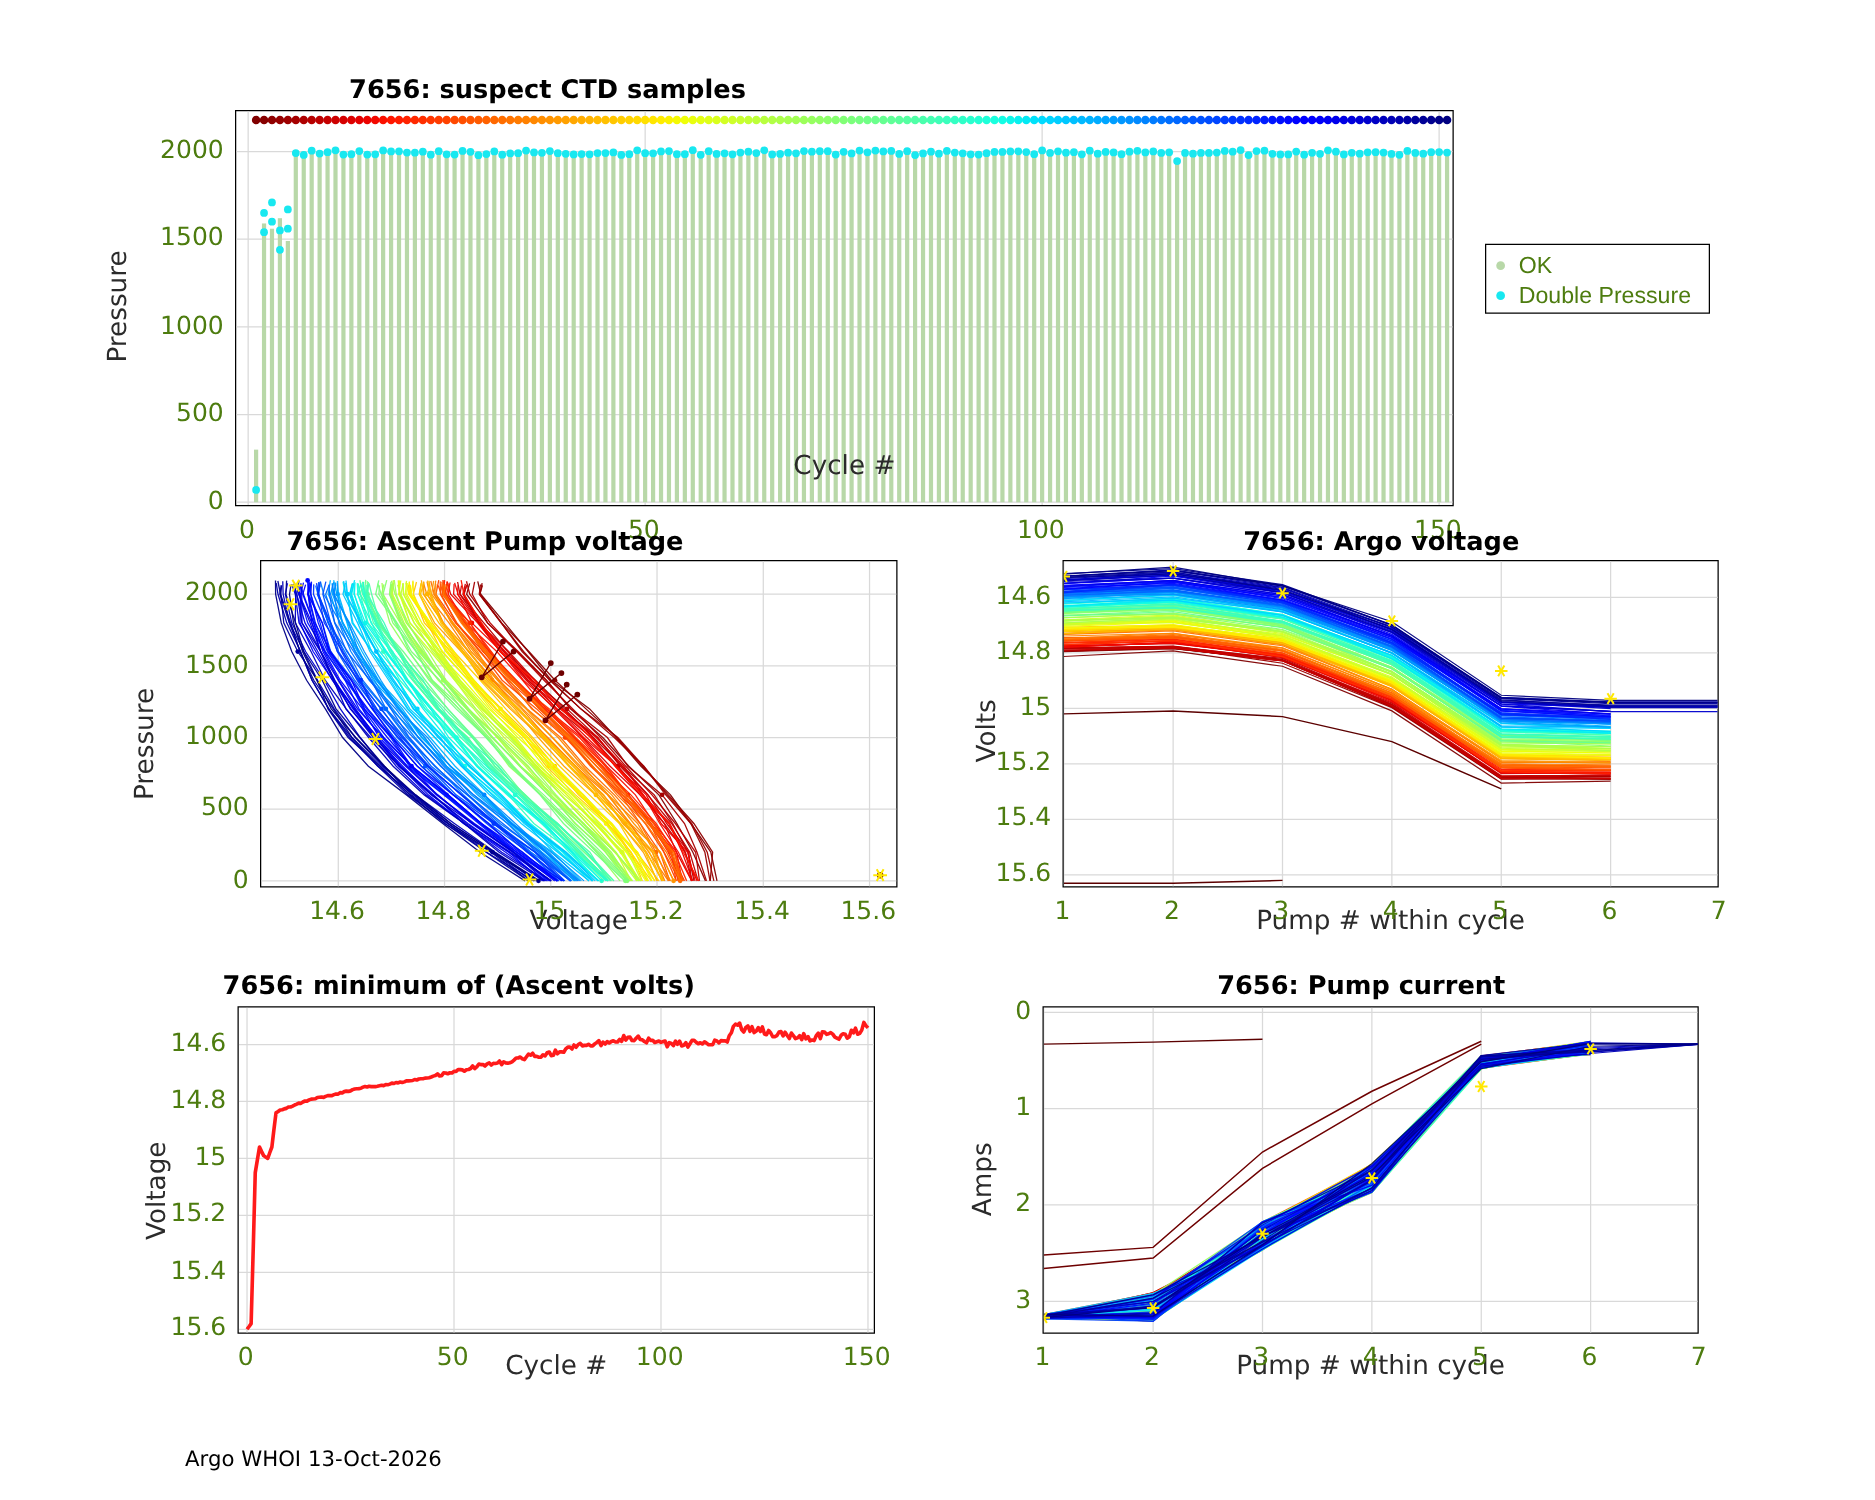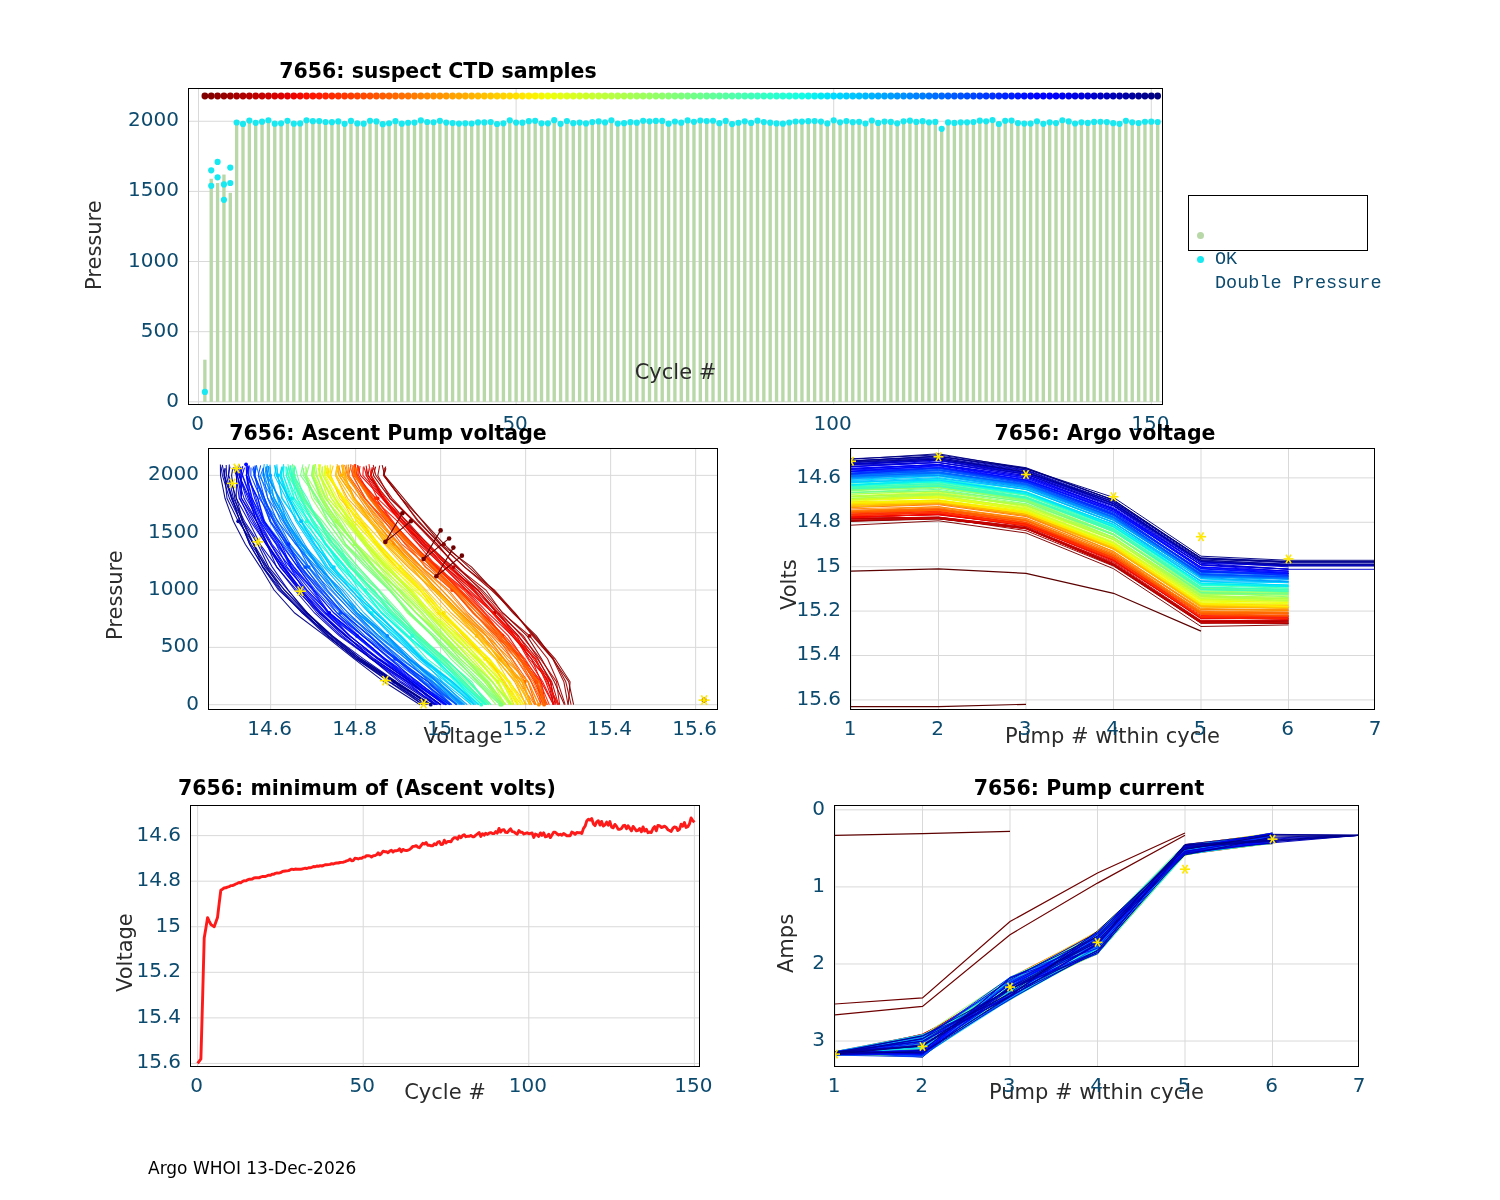--- a/index.html
+++ b/index.html
@@ -6,35 +6,35 @@
   body{width:1500px;height:1200px;position:relative;
        font-family:"DejaVu Sans","Liberation Sans",sans-serif;
        -webkit-font-smoothing:antialiased;}
   .panel{position:absolute;}
   .ptitle{position:absolute;width:100%;text-align:center;
           font-weight:bold;font-size:20.5px;color:#000;
           font-family:"DejaVu Sans","Liberation Sans",sans-serif;
           white-space:nowrap;}
   .axbox{position:absolute;border:1.1px solid #000;box-sizing:border-box;
          background:#fff;overflow:hidden;}
-  .ticklab{position:absolute;font-size:20px;color:#0c4a6e;white-space:nowrap;
+  .ticklab{position:absolute;font-size:20px;color:#4d7c0f;white-space:nowrap;
            font-family:"DejaVu Sans","Liberation Sans",sans-serif;}
   .ylab-txt{position:absolute;font-size:21px;color:#2b2b2b;white-space:nowrap;
             transform-origin:0 0;transform:rotate(-90deg);
             font-family:"DejaVu Sans","Liberation Sans",sans-serif;}
   .xlab-txt{position:absolute;font-size:21px;color:#2b2b2b;white-space:nowrap;
             text-align:center;font-family:"DejaVu Sans","Liberation Sans",sans-serif;}
   .footer{position:absolute;font-size:17px;color:#000;white-space:nowrap;
           font-family:"DejaVu Sans","Liberation Sans",sans-serif;}
   .legend{position:absolute;border:1.1px solid #000;background:#fff;
           box-sizing:border-box;}
   .legrow{position:absolute;display:flex;align-items:center;}
   .legdot{width:7px;height:7px;border-radius:50%;display:inline-block;}
-  .legtxt{font-size:18.5px;color:#0c4a6e;margin-left:11px;white-space:nowrap;
-          font-family:Liberation Mono, monospace;margin-top:48px;}
+  .legtxt{font-size:18.5px;color:#4d7c0f;margin-left:11px;white-space:nowrap;
+          font-family:Liberation Sans, sans-serif;}
   svg{display:block;}
 </style>
 </head>
 <body>
 
 <div class="panel" style="left:0px;top:55px;width:1500px;height:345px;">
 
   <div class="ptitle" style="left:-312px;top:4px;width:1500px;">7656: suspect CTD samples</div>
 
   <div class="axbox" id="ax1" style="left:188px;top:33px;width:975px;height:317px;">
@@ -1308,13 +1308,13 @@
       <div class="ticklab" style="left: 420px; top: 303px; text-align: center; width: 60px;">5</div>
       <div class="ticklab" style="left: 507.5px; top: 303px; text-align: center; width: 60px;">6</div>
       <div class="ticklab" style="left: 595px; top: 303px; text-align: center; width: 60px;">7</div>
       <div class="ticklab" style="left: 21px; top: 25.8529px; text-align: right; width: 70px;">0</div>
       <div class="ticklab" style="left: 21px; top: 102.912px; text-align: right; width: 70px;">1</div>
       <div class="ticklab" style="left: 21px; top: 179.971px; text-align: right; width: 70px;">2</div>
       <div class="ticklab" style="left: 21px; top: 257.029px; text-align: right; width: 70px;">3</div>
     </div>
 </div>
 
-<div class="footer" style="left:148px;top:1158px;">Argo WHOI 13-Dec-2026</div>
+<div class="footer" style="left:148px;top:1158px;">Argo WHOI 13-Oct-2026</div>
 
 </body></html>

